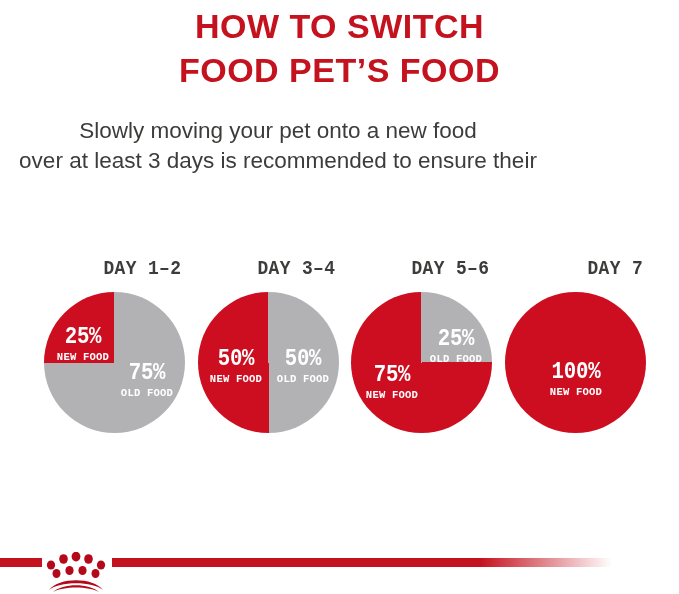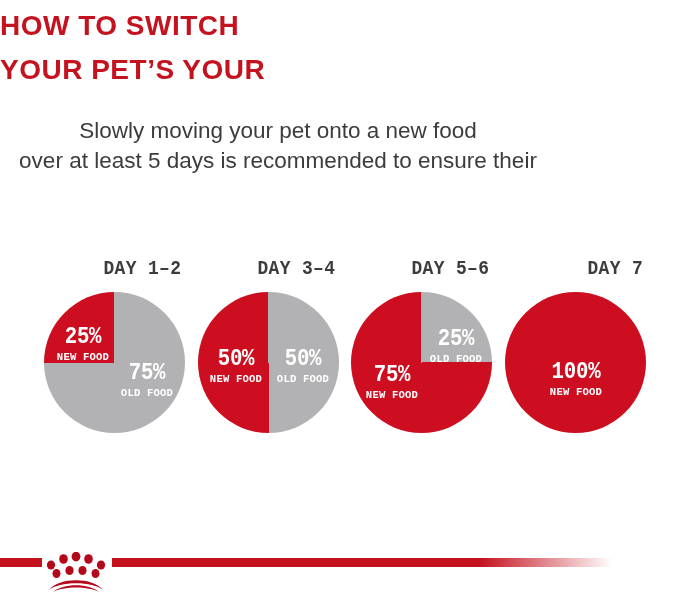--- a/index.html
+++ b/index.html
@@ -15,25 +15,25 @@
     font-family: "Liberation Sans", sans-serif;
     -webkit-font-smoothing: antialiased;
   }
 
   
   .headline {
     position: absolute;
     top: 4px;
     left: 0;
     width: 679px;
-    text-align: left;
+    text-align: center;
     color: #c4121f;
     font-family: "Liberation Sans", sans-serif;
     font-weight: bold;
-    font-size: 28px;
+    font-size: 34px;
     line-height: 44px;
     letter-spacing: 0.5px;
   }
   .headline .l1, .headline .l2 { display: block; }
 
   
   .intro {
     position: absolute;
     top: 116px;
     left: 0;
@@ -157,26 +157,26 @@
     width: 66px;
     height: 40px;
   }
   .crown svg { display: block; }
 </style>
 </head>
 <body>
 
 <div class="headline">
   <span class="l1">HOW TO SWITCH</span>
-  <span class="l2">YOUR PET’S YOUR</span>
+  <span class="l2">FOOD PET’S FOOD</span>
 </div>
 
 <div class="intro">
   <span>Slowly moving your pet onto a new food</span>
-  <span>over at least 5 days is recommended to ensure their</span>
+  <span>over at least 3 days is recommended to ensure their</span>
 </div>
 
 <div class="pie-row">
 
   <div class="pie-cell">
     <div class="day-label">DAY 1–2</div>
     <div class="pie day1">
       <div class="slice-label lbl-d1-new">
         <span class="pct">25%</span>
         <span class="who">NEW FOOD</span>

